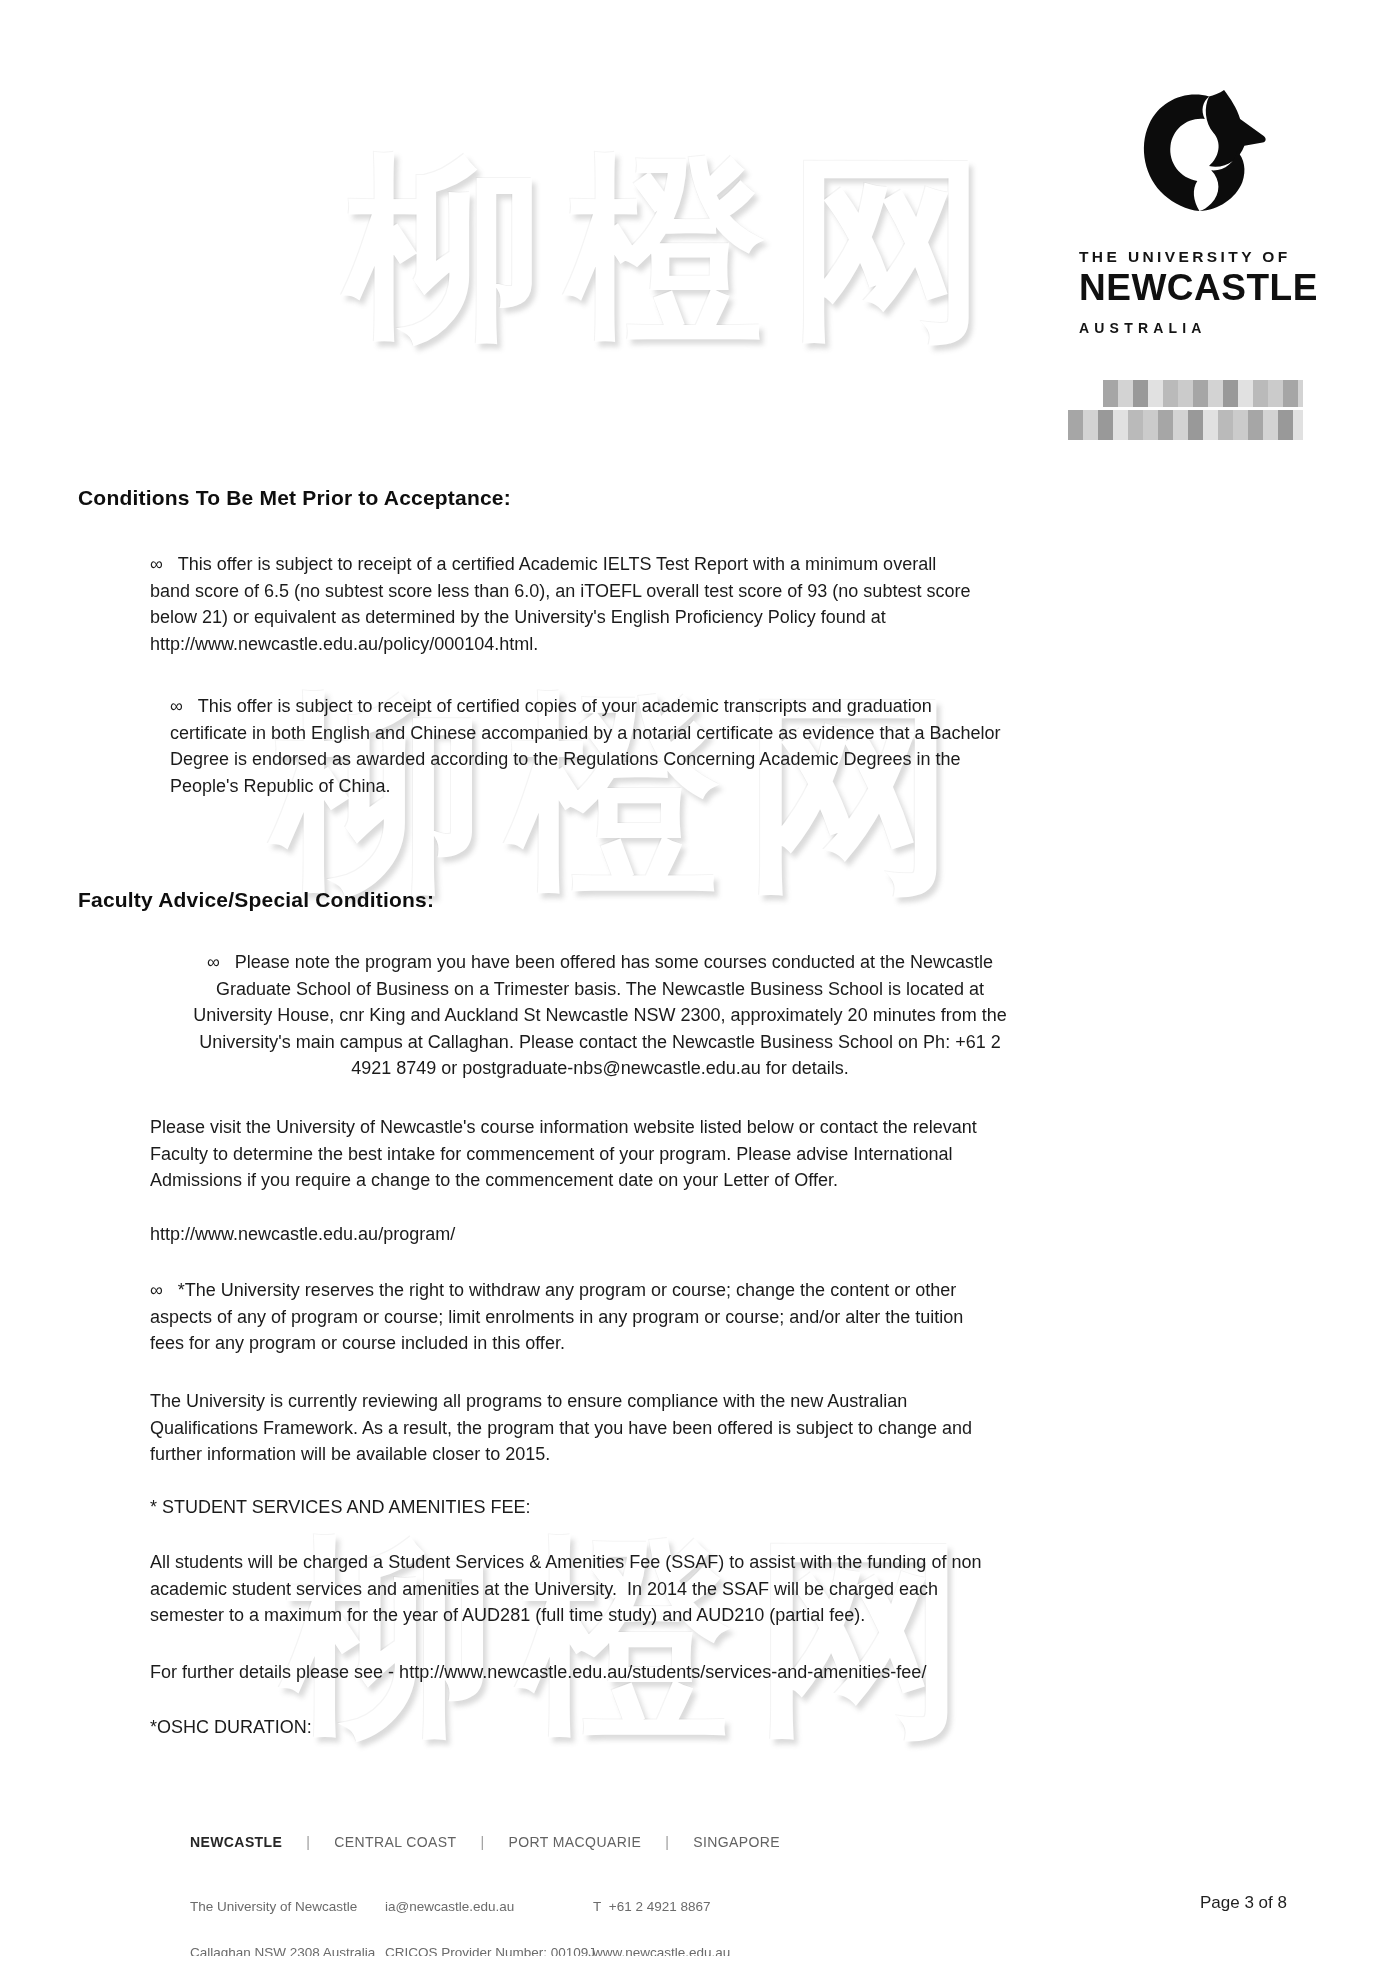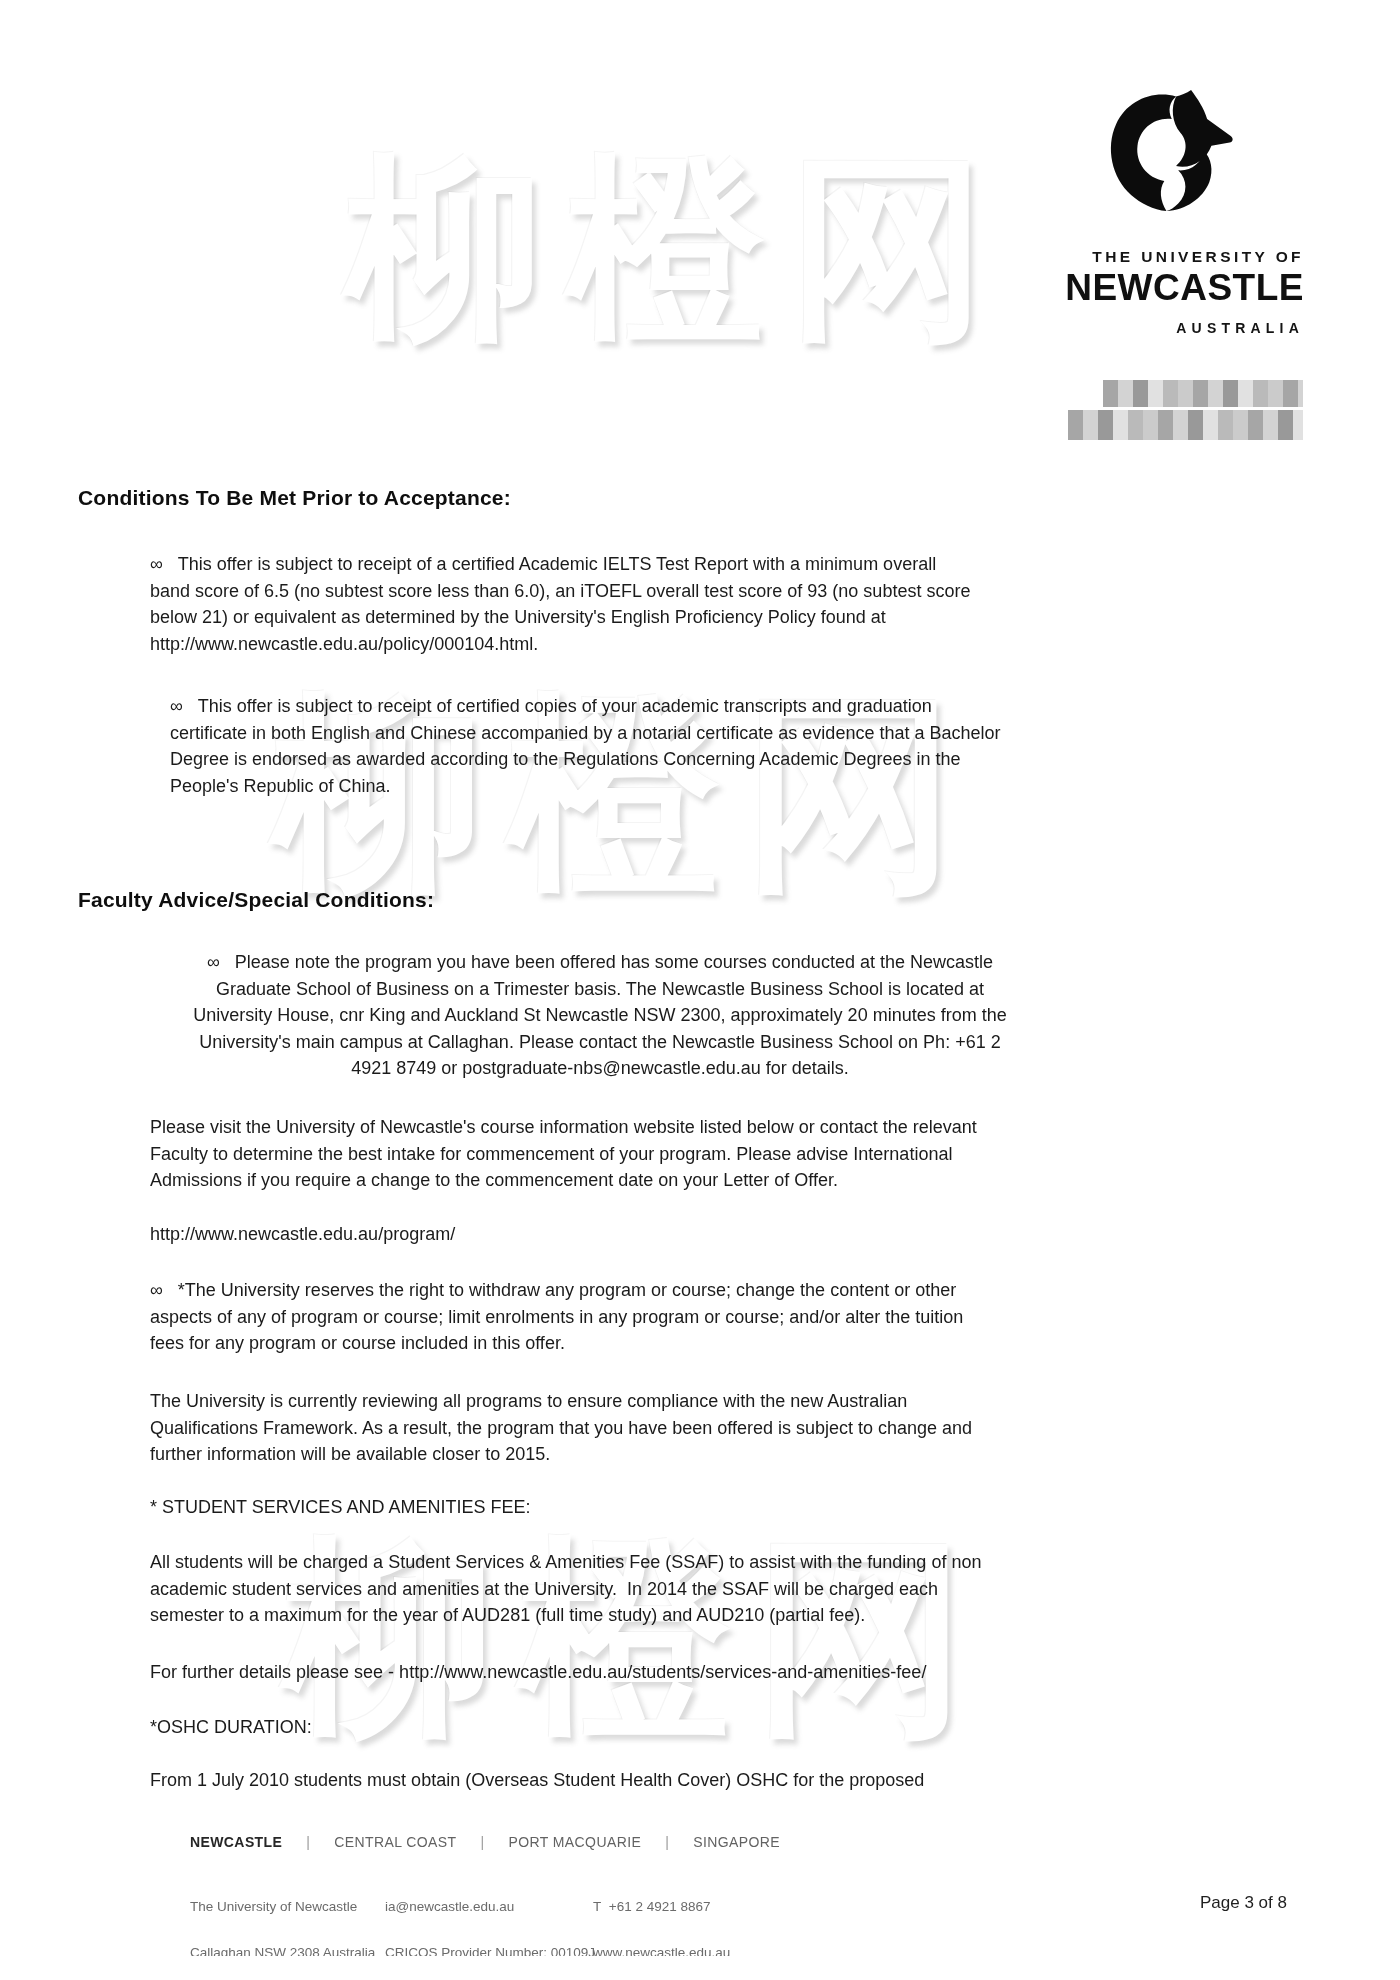--- a/index.html
+++ b/index.html
@@ -13,21 +13,21 @@
     position:absolute; z-index:4; font-weight:bold; line-height:1;
     color:#ffffff; letter-spacing:24px;
     text-shadow: 4px 5px 5px rgba(90,90,90,0.22), -1px -1px 0 rgba(120,120,120,0.08);
     pointer-events:none; user-select:none; white-space:nowrap;
   }
   .wm1 { left:345px; top:150px;  font-size:198px; }
   .wm2 { left:272px; top:688px;  font-size:212px; }
   .wm3 { left:283px; top:1532px; font-size:212px; }
 
   
-  .logo-wrap { position:absolute; left:1046px; top:90px; width:258px; text-align:right; z-index:6; }
+  .logo-wrap { position:absolute; left:1079px; top:90px; width:258px; text-align:left; z-index:6; }
   .logo-horse { display:block; margin:0 auto; width:140px; height:150px; }
   .logo-line1 { margin-top:8px; font-size:15.5px; letter-spacing:3.4px; font-weight:600; color:#141414; }
   .logo-line2 { margin-top:1px; font-size:37px; letter-spacing:0.5px; font-weight:600; color:#101010; }
   .logo-line3 { margin-top:11px; font-size:14px; letter-spacing:5.2px; font-weight:700; color:#141414; }
 
   
   .redact {
     position:absolute; z-index:6; opacity:0.9;
     background-image:
       repeating-linear-gradient(90deg,#9d9d9d 0 15px,#cfcfcf 15px 30px,#8f8f8f 30px 45px,#dedede 45px 60px,#b3b3b3 60px 75px,#c6c6c6 75px 90px),
@@ -120,21 +120,20 @@
 fees for any program or course included in this offer.</div>
   <div class="para p-s2p4">The University is currently reviewing all programs to ensure compliance with the new Australian
 Qualifications Framework. As a result, the program that you have been offered is subject to change and
 further information will be available closer to 2015.</div>
   <div class="para p-ssaf">* STUDENT SERVICES AND AMENITIES FEE:</div>
   <div class="para p-s2p5">All students will be charged a Student Services &amp; Amenities Fee (SSAF) to assist with the funding of non
 academic student services and amenities at the University.&nbsp; In 2014 the SSAF will be charged each
 semester to a maximum for the year of AUD281 (full time study) and AUD210 (partial fee).</div>
   <div class="para p-oshc">*OSHC DURATION:</div>
   <div class="para p-s2p6">For further details please see - http://www.newcastle.edu.au/students/services-and-amenities-fee/</div>
-  <div class="para p-s2p7">From 1 July 2010 students must obtain (Overseas Student Health Cover) OSHC for the proposed</div>
 
   <div class="campuses">
     <span class="c0">NEWCASTLE</span>
     <span class="pipe">|</span>
     <span>CENTRAL COAST</span>
     <span class="pipe">|</span>
     <span>PORT MACQUARIE</span>
     <span class="pipe">|</span>
     <span>SINGAPORE</span>
   </div>

